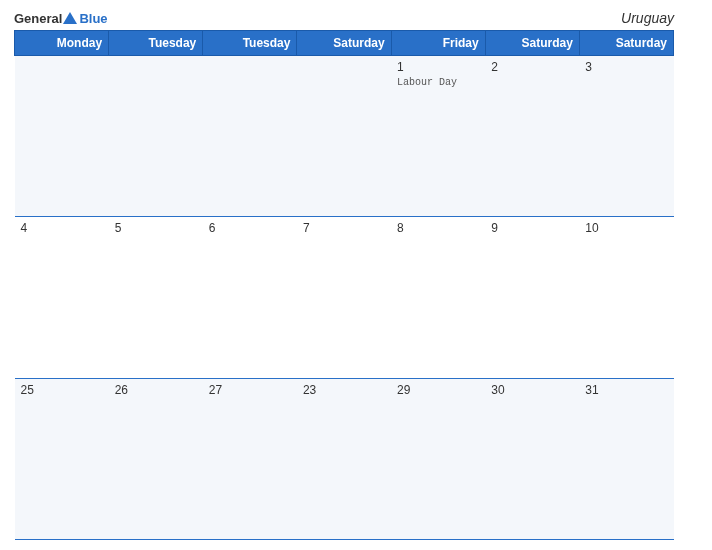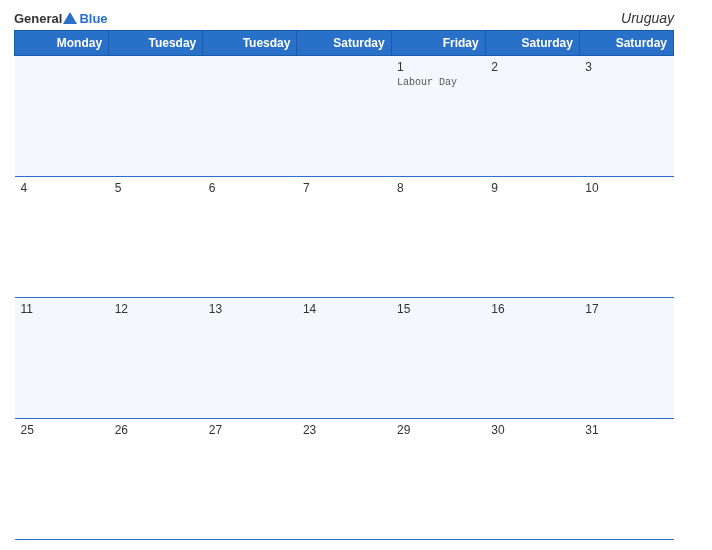--- a/index.html
+++ b/index.html
@@ -175,43 +175,20 @@
           </td>
           <td>
             <span class="day-number">9</span>
           </td>
           <td>
             <span class="day-number">10</span>
           </td>
         </tr>
         <tr>
           <td>
-            <span class="day-number">11</span>
-          </td>
-          <td>
-            <span class="day-number">12</span>
-          </td>
-          <td>
-            <span class="day-number">13</span>
-          </td>
-          <td>
-            <span class="day-number">14</span>
-          </td>
-          <td>
-            <span class="day-number">15</span>
-          </td>
-          <td>
-            <span class="day-number">16</span>
-          </td>
-          <td>
-            <span class="day-number">17</span>
-          </td>
-        </tr>
-        <tr>
-          <td>
             <span class="day-number">25</span>
           </td>
           <td>
             <span class="day-number">26</span>
           </td>
           <td>
             <span class="day-number">27</span>
           </td>
           <td>
             <span class="day-number">23</span>

